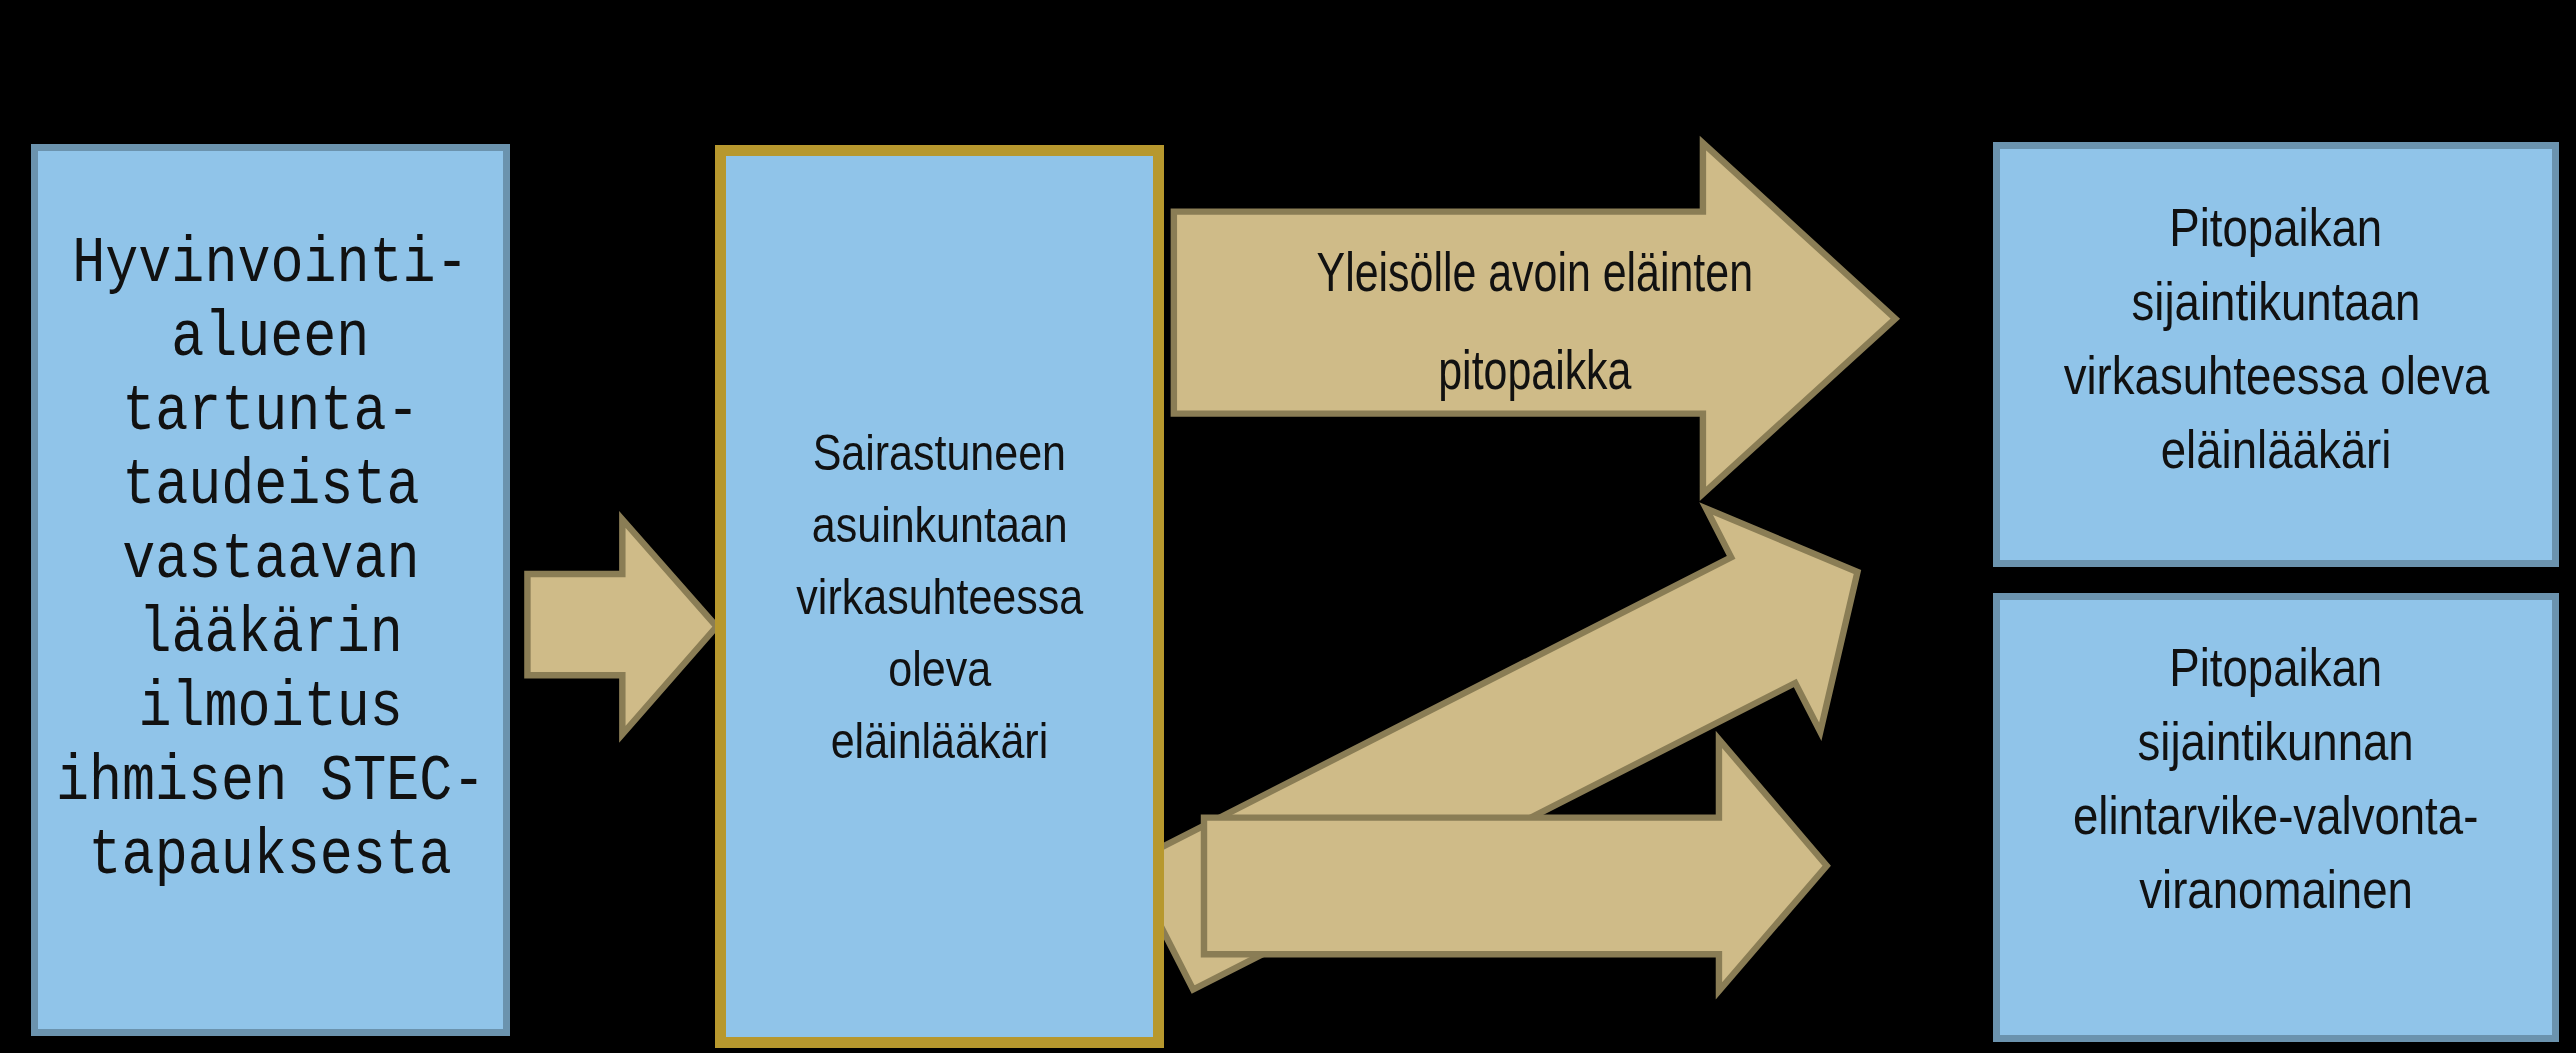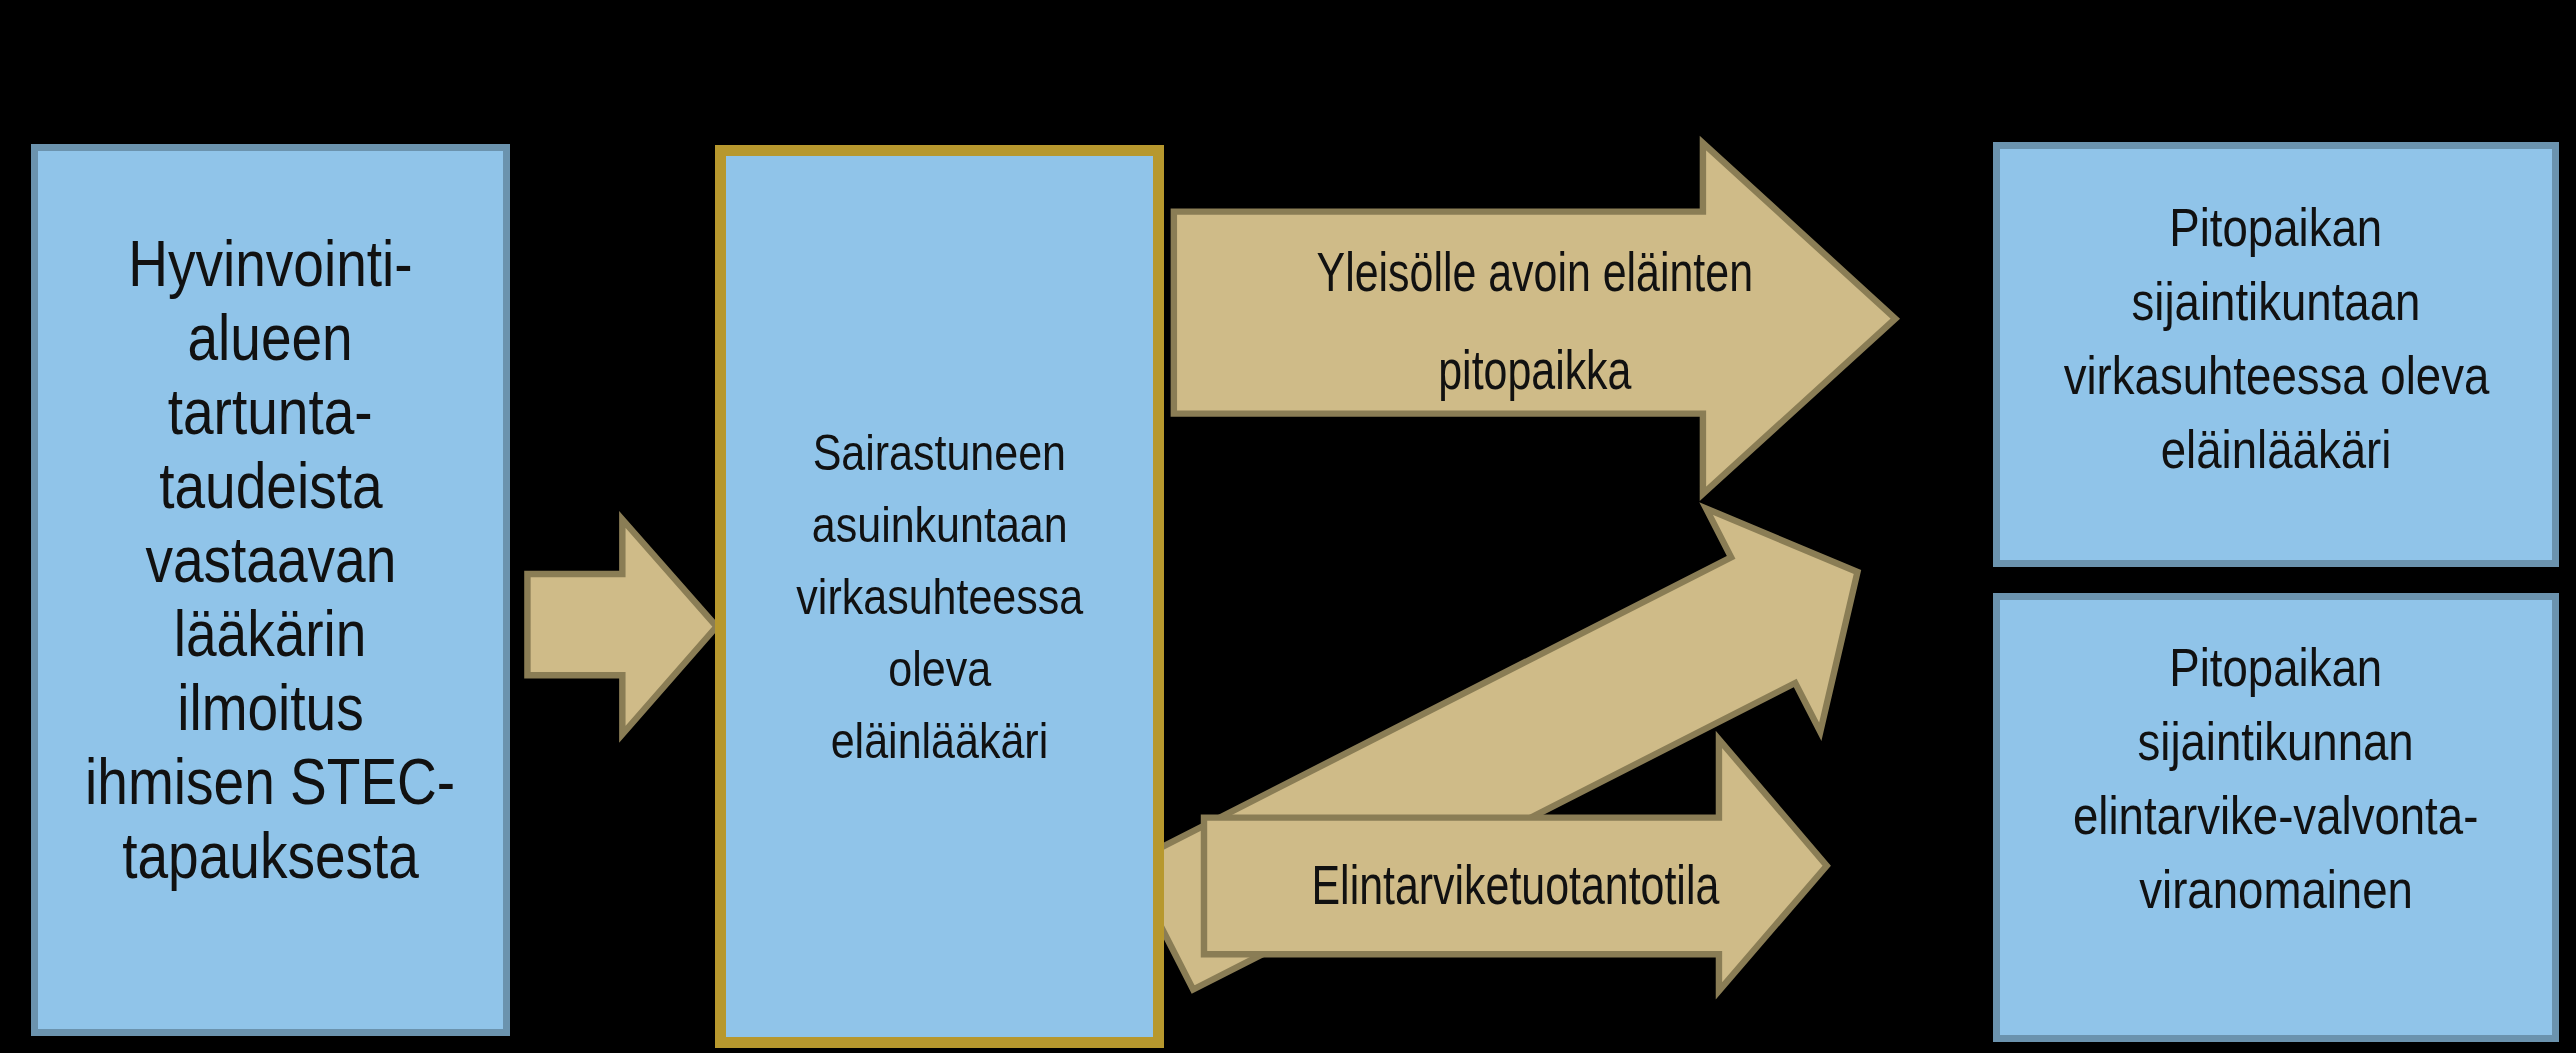--- a/index.html
+++ b/index.html
@@ -25,21 +25,21 @@
   .node{
     position:absolute;
     background:var(--box-fill);
     border:7.7px solid var(--box-border);
     box-sizing:border-box;
     display:flex;flex-direction:column;justify-content:center;align-items:center;
     text-align:center;
   }
   .node.highlight{border:11.5px solid var(--highlight-border);}
   .node .line{transform:scaleX(0.86);transform-origin:center;white-space:nowrap;}
-  .node-left{left:31px;top:144px;width:479px;height:892px;padding-bottom:60px;}
+  .node-left{left:31px;top:144px;width:479px;height:892px;padding-bottom:60px;font-family:Liberation Mono, monospace;}
   .node-left .line{font-size:64px;line-height:74px;}
   .node-mid{left:715px;top:145px;width:449px;height:903px;}
   .node-mid .line{font-size:50px;line-height:72px;}
   .node-topright{left:1993px;top:142px;width:566px;height:425px;padding-bottom:31px;}
   .node-topright .line{font-size:53px;line-height:74px;}
   .node-bottomright{left:1993px;top:593px;width:566px;height:449px;padding-bottom:77px;}
   .node-bottomright .line{font-size:53px;line-height:74px;}
   .arrow-label{
     position:absolute;
     display:flex;flex-direction:column;justify-content:center;align-items:center;
@@ -100,18 +100,15 @@
     <div class="line">sijaintikunnan</div>
     <div class="line">elintarvike-valvonta-</div>
     <div class="line">viranomainen</div>
   </div>
 
   <div class="arrow-label label-top">
     <div class="line">Yleisölle avoin eläinten</div>
     <div class="line">pitopaikka</div>
   </div>
 
-  <div class="arrow-label label-bottom">
-    <div class="line">Elintarviketuotantotila</div>
-  </div>
 
 </div>
 
 
 </body></html>

